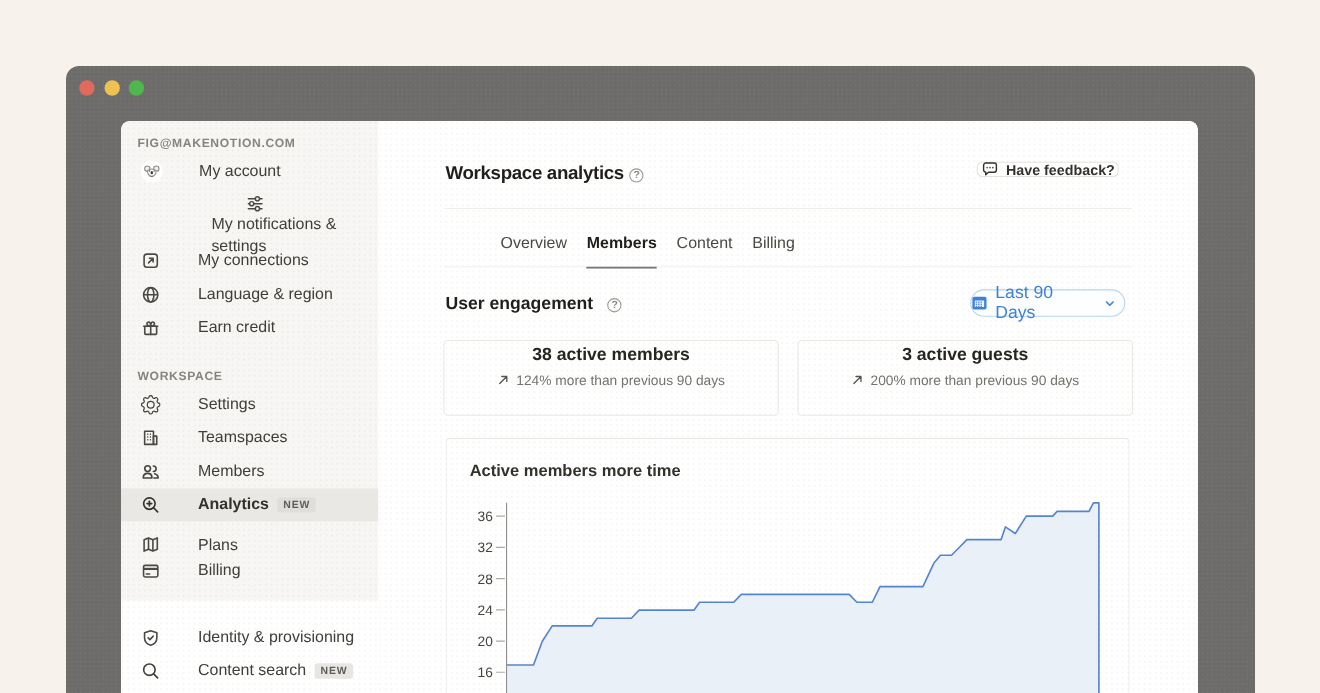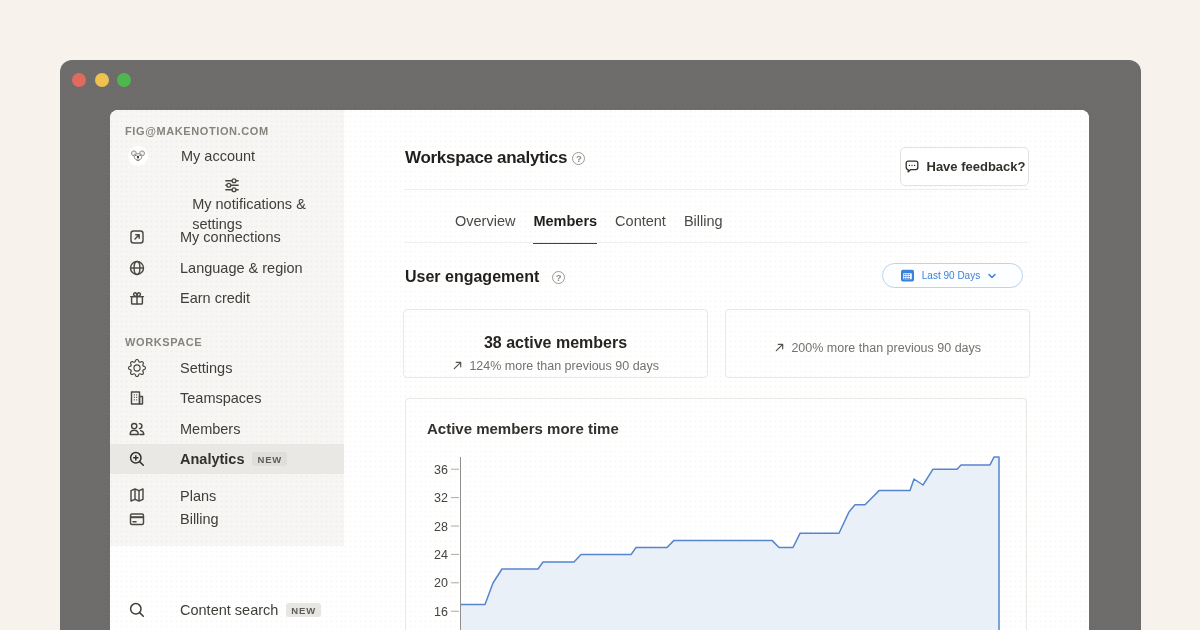--- a/index.html
+++ b/index.html
@@ -12,32 +12,32 @@
 .srow { position:absolute; left:0; width:234px; height:30px; display:flex; align-items:center; padding-left:18px; color:#3F3E39; font-size:14.5px; }
 .srow svg { flex:0 0 18px; margin-right:8px; }
 .srow .t { white-space:nowrap;margin-left:26px; }
 .slabel { position:absolute; left:15px; font-size:11px; font-weight:700; letter-spacing:0.6px; color:#85847E; }
 .hl { background:#E9E8E5; font-weight:700; color:#32312C; }
 .badge { display:inline-block; margin-left:8px; background:#DFDEDA; color:#5D5C58; font-size:9.5px; font-weight:700; letter-spacing:0.8px; padding:2px 5px 1px; border-radius:3px; }
 .main { position:absolute; left:234px; top:0; width:745px; height:520px; background-color:#fff; background-image:radial-gradient(circle at 1.5px 1.5px, rgba(214,196,178,0.16) 0.8px, transparent 1.1px); background-size:5px 5px; }
 
 .title { position:absolute; left:61px; top:38px; font-size:17px; font-weight:700; letter-spacing:-0.3px; color:#211F1C; }
 .qcirc { display:inline-block; width:13px; height:13px; border:1px solid #9A9994; border-radius:50%; color:#8A8984; font-size:9.5px; font-weight:700; text-align:center; line-height:12.5px; vertical-align:1px; margin-left:9px; }
-.fbbtn { position:absolute; left:556px; top:37px; width:129px; height:39px; border:1px solid #E3E2DF; border-radius:5px; background:#fff; display:flex; align-items:center; justify-content:center; font-size:13px; font-weight:700; color:#32312C; }
+.fbbtn { position:absolute; left:544px; top:37px; width:129px; height:14px; border:1px solid #E3E2DF; border-radius:5px; background:#fff; display:flex; align-items:center; justify-content:center; font-size:13px; font-weight:700; color:#32312C; }
 .fbbtn svg { margin-right:7px; }
 .div1 { position:absolute; left:60px; top:79px; width:625px; height:1px; background:#EEEDEA; }
 .tabs { position:absolute; left:69px; top:103px; display:flex; font-size:14.5px; color:#4A4944;margin-left:42px; }
 .tab { margin-right:18px; padding-bottom:13px; }
 .tab.on { color:#211F1C; font-weight:700; border-bottom:2px solid #44423D; }
 .div2 { position:absolute; left:60px; top:132px; width:625px; height:1px; background:#F2F1EF; }
 .sech { position:absolute; left:61px; top:158px; font-size:16px; font-weight:700; color:#211F1C; }
-.pill { position:absolute; left:538px; top:153px; width:141px; height:25px; border:1.5px solid #B7D4F2; border-radius:13px; background:#FDFEFF; display:flex; align-items:center; justify-content:center; color:#3C82D9; font-size:10px; font-weight:500; }
+.pill { position:absolute; left:538px; top:153px; width:141px; height:25px; border:1.5px solid #B7D4F2; border-radius:13px; background:#FDFEFF; display:flex; align-items:center; justify-content:center; color:#3C82D9; font-size:16px; font-weight:500; }
 .pill svg { margin-right:7px; }
 .cards { position:absolute; left:59px; top:199px; width:627px; display:flex; gap:17px; }
-.card { width:305px; height:69px; border:1px solid #E9E8E5; border-radius:4px; text-align:center; padding-top:24px; }
+.card { width:305px; height:69px; border:1px solid #E9E8E5; border-radius:4px; text-align:center; padding-top:4px; }
 .card .big { font-size:16px; font-weight:700; color:#26251F; }
 .card .sub { margin-top:7px; font-size:12.5px; color:#73726D; }
 .chartcard { position:absolute; left:61px; top:288px; width:622px; height:240px; border:1px solid #E9E8E5; border-radius:4px 4px 0 0; border-bottom:none; }
 .chartcard h3 { position:absolute; left:21px; top:21px; font-size:15px; font-weight:700; color:#32312C; }
 </style>
 </head>
 <body>
 <div class="win">
   <div class="tl" style="left:12px; background:#E06A5D;"></div>
   <div class="tl" style="left:34.5px; background:#EFC150;"></div>
@@ -137,20 +137,27 @@
           <span class="t">Plans</span>
         </div>
       <div class="srow" style="top:394.25px;">
           <svg width="18" height="18" viewBox="0 0 18 18" fill="none" stroke="#4A4945" stroke-width="1.45">
             <rect x="2.5" y="4" width="13" height="10.5" rx="1.5"></rect>
             <rect x="2.5" y="6.2" width="13" height="2" fill="#4A4945" stroke="none"></rect>
             <path d="M5 11.8 h3" stroke-linecap="round"></path>
           </svg>
           <span class="t">Billing</span>
         </div>
+      <div class="srow" style="top:454.75px;">
+          <svg width="18" height="18" viewBox="0 0 18 18" fill="none" stroke="#4A4945" stroke-width="1.45" stroke-linecap="round" stroke-linejoin="round">
+            <path d="M9 2.3 L14.6 4.3 V8.8 C14.6 12.2 12.2 14.6 9 15.6 C5.8 14.6 3.4 12.2 3.4 8.8 V4.3 Z"></path>
+            <path d="M6.7 8.9 L8.3 10.5 L11.3 7.3"></path>
+          </svg>
+          <span class="t">Identity &amp; provisioning</span>
+        </div>
       <div class="srow" style="top:485px;">
           <svg width="18" height="18" viewBox="0 0 18 18" fill="none" stroke="#3F3E39" stroke-width="1.5" stroke-linecap="round">
             <circle cx="7.8" cy="7.8" r="5.2"></circle>
             <line x1="11.6" y1="11.6" x2="15.3" y2="15.3"></line>
           </svg>
           <span class="t">Content search</span>
           <span class="badge" style="background:#E7E6E2;">NEW</span>
         </div>
     </div>
     <div class="main">
@@ -195,20 +202,21 @@
           </svg>
         </div>
       <div class="cards">
         <div class="card">
           <div class="big">38 active members</div>
           <div class="sub"><svg width="11" height="11" viewBox="0 0 11 11" fill="none" stroke="#55544F" stroke-width="1.2" stroke-linecap="round" stroke-linejoin="round" style="vertical-align:-1px;margin-right:3px;">
                 <path d="M2.3 8.7 L8.7 2.3 M4.2 2.3 H8.7 V6.8"></path>
               </svg> 124% more than previous 90 days</div>
         </div>
         <div class="card">
+          <div class="big">3 active guests</div>
           <div class="sub"><svg width="11" height="11" viewBox="0 0 11 11" fill="none" stroke="#55544F" stroke-width="1.2" stroke-linecap="round" stroke-linejoin="round" style="vertical-align:-1px;margin-right:3px;">
                 <path d="M2.3 8.7 L8.7 2.3 M4.2 2.3 H8.7 V6.8"></path>
               </svg> 200% more than previous 90 days</div>
         </div>
       </div>
       <div class="chartcard">
         <h3>Active members more time</h3>
         <svg width="622" height="232" viewBox="0 0 622 232" style="position:absolute;left:0;top:0;">
 <path d="M54,205.5 L79,205.5 L87,184 L96,170 L132,170 L137,163 L168,163 L175,155.6 L225,155.6 L230,148.5 L261,148.5 L268,141.4 L366,141.4 L373,148.5 L387,148.5 L394,134.3 L433,134.3 L443,112.9 L449,105.8 L459,105.8 L466,98.7 L473,91.6 L504,91.6 L508,80 L517,86 L527,70.2 L551,70.2 L555,65.9 L584,65.9 L588,58.1 L593,58.1 L593,232 L54,232 Z" fill="#E9F0F8" stroke="none"></path>
 <path d="M54,205.5 L79,205.5 L87,184 L96,170 L132,170 L137,163 L168,163 L175,155.6 L225,155.6 L230,148.5 L261,148.5 L268,141.4 L366,141.4 L373,148.5 L387,148.5 L394,134.3 L433,134.3 L443,112.9 L449,105.8 L459,105.8 L466,98.7 L473,91.6 L504,91.6 L508,80 L517,86 L527,70.2 L551,70.2 L555,65.9 L584,65.9 L588,58.1 L593,58.1 L593,232" fill="none" stroke="#5585CE" stroke-width="1.5" stroke-linejoin="round"></path>

